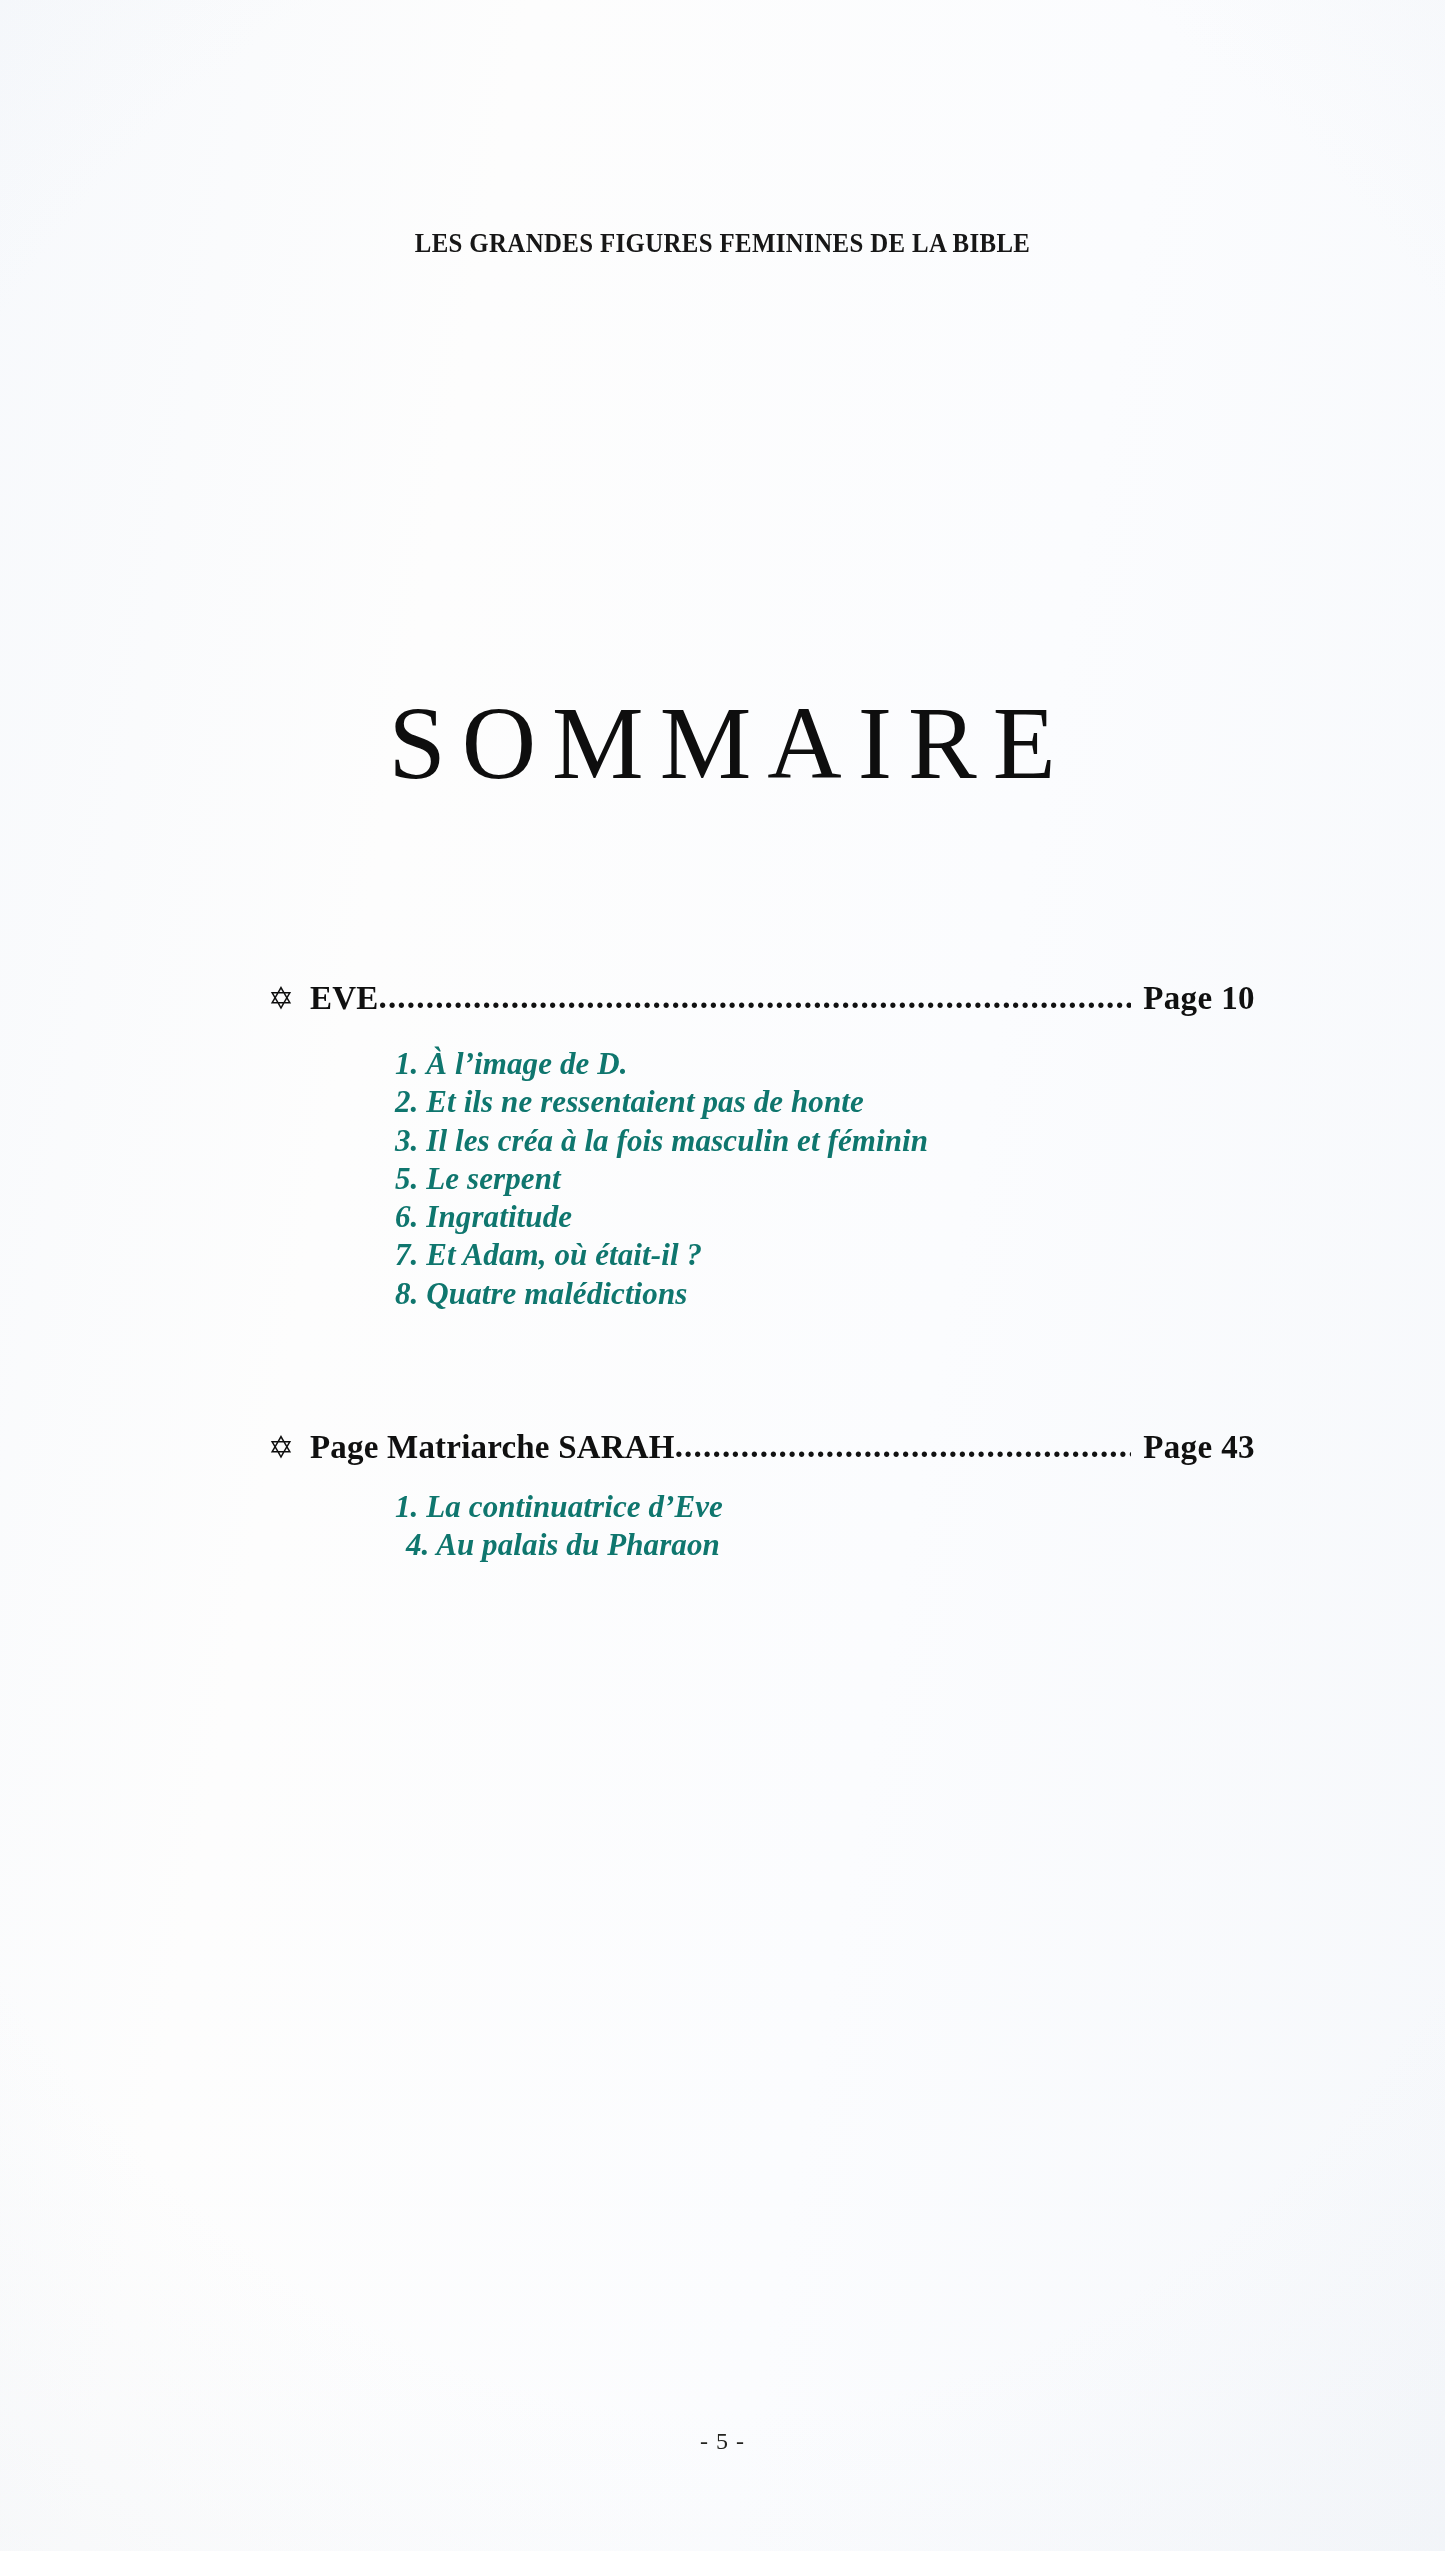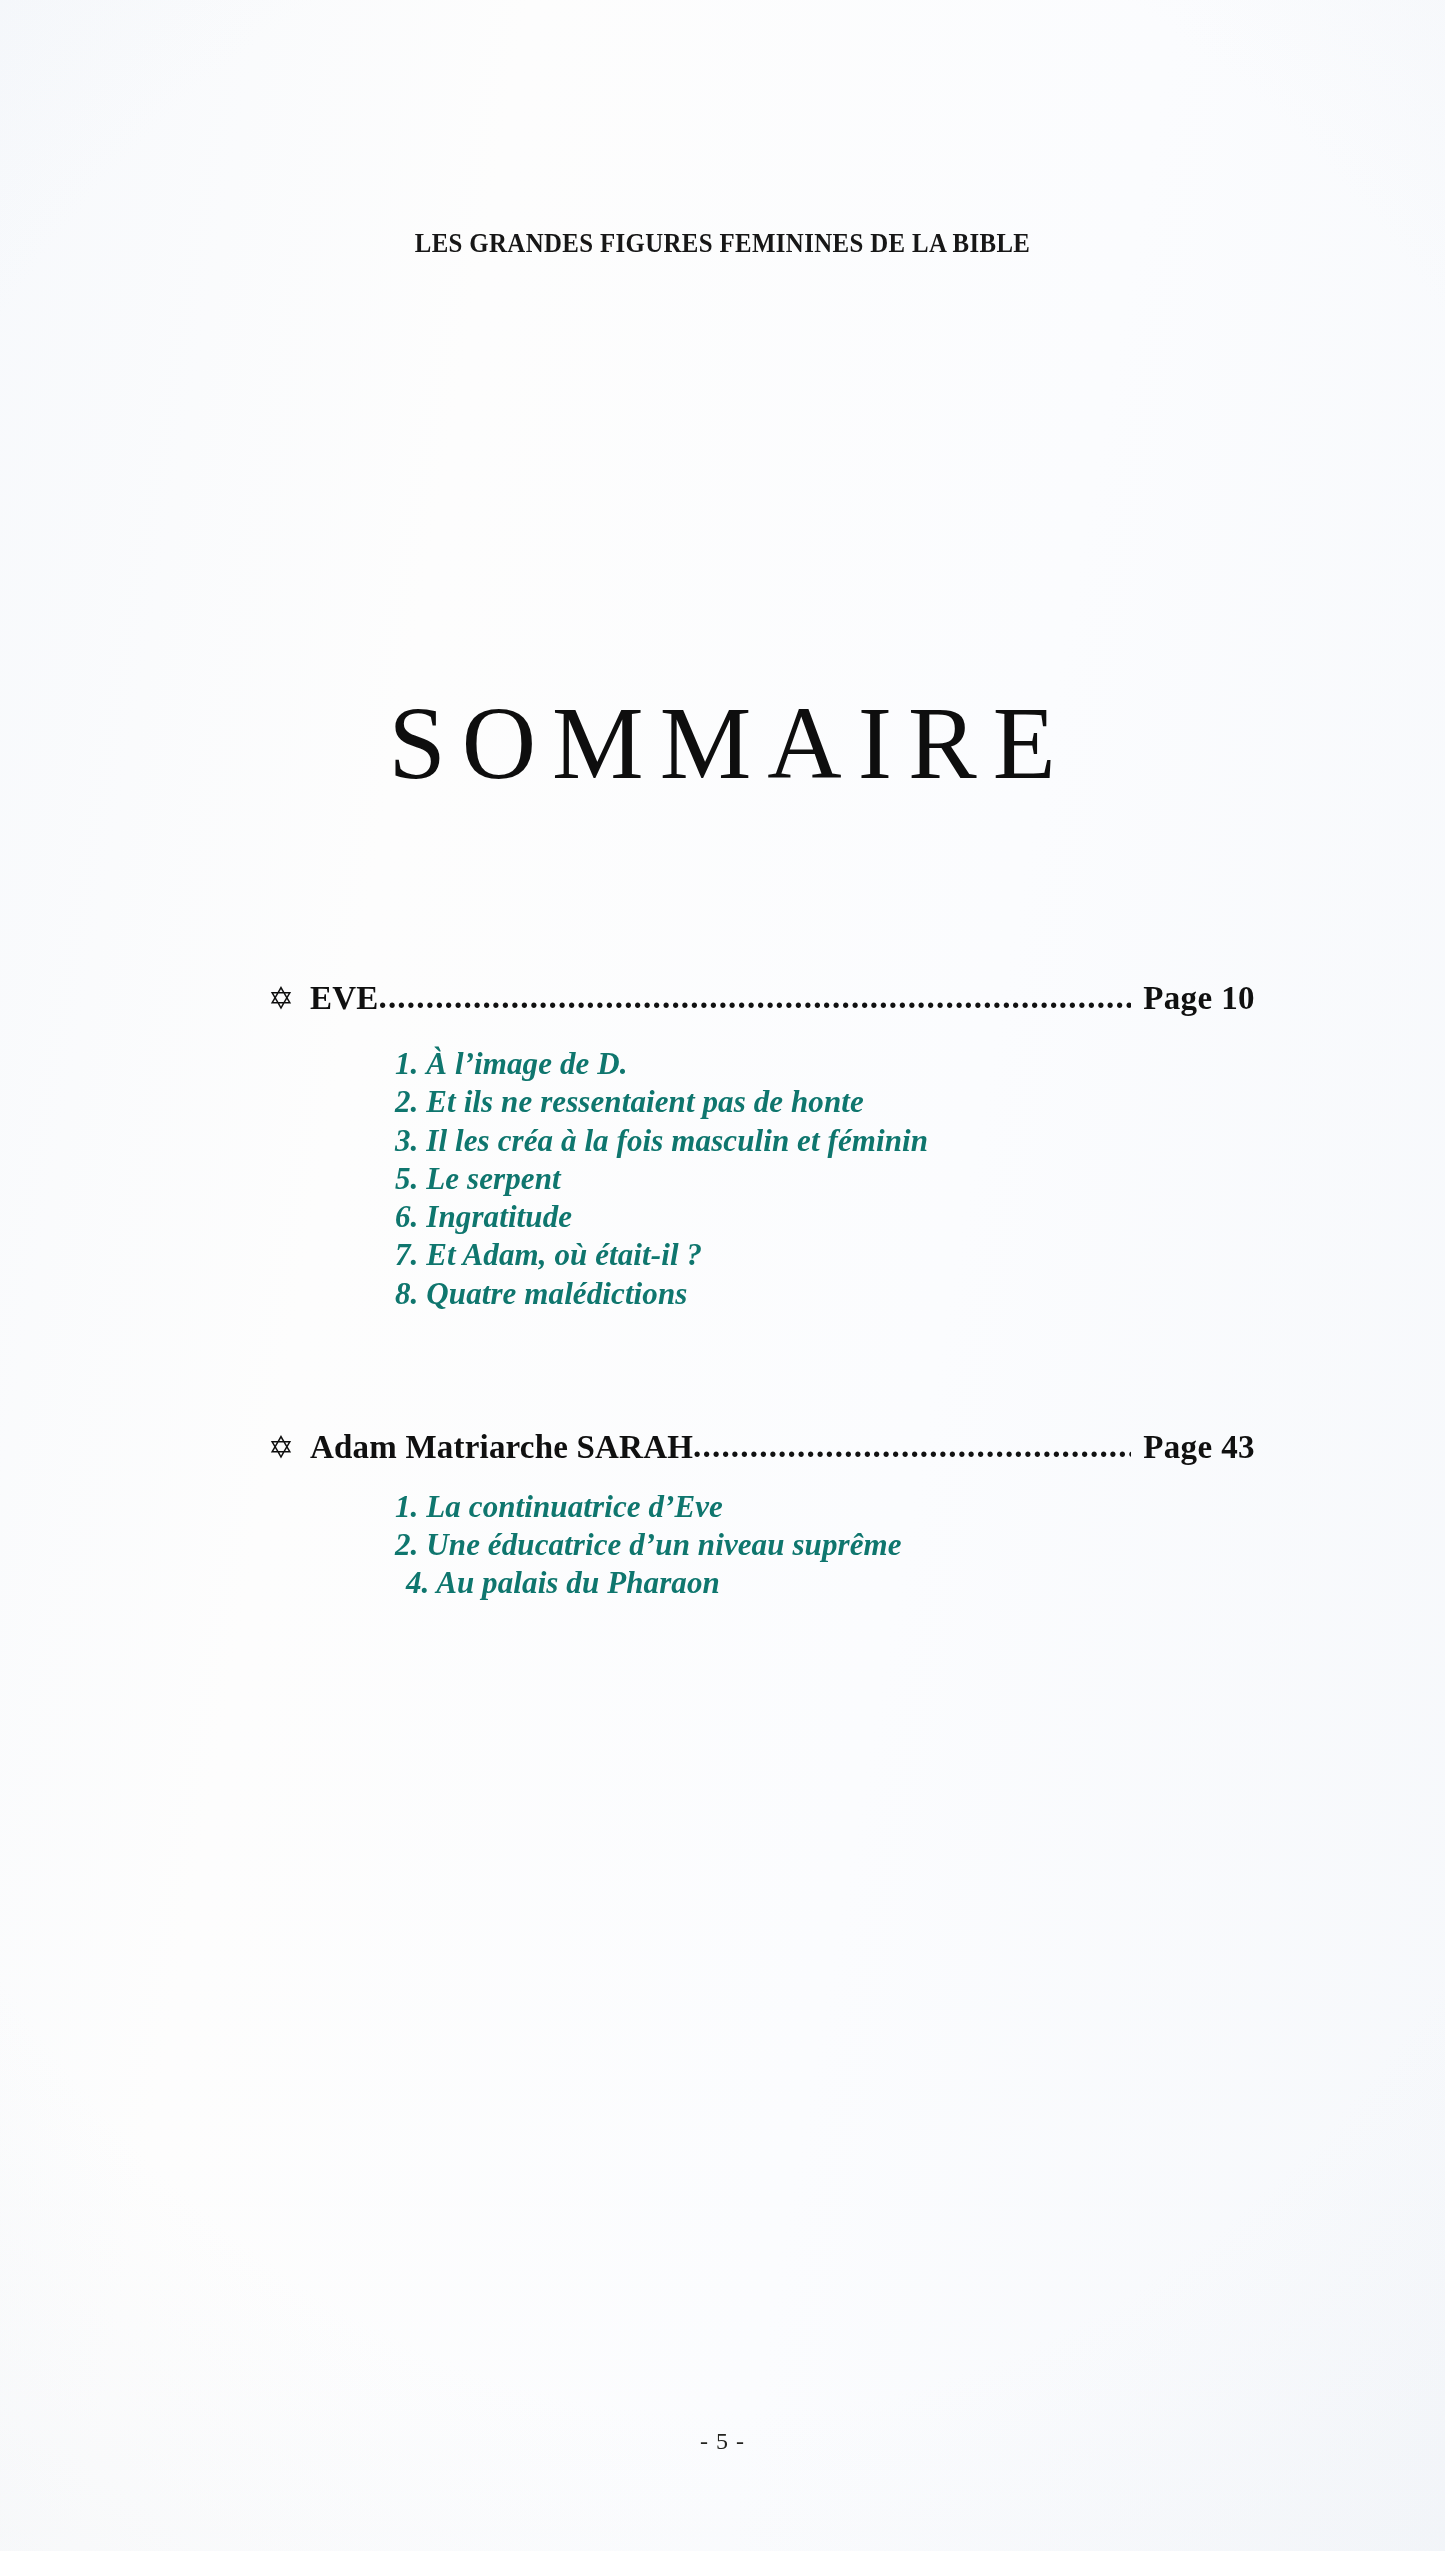--- a/index.html
+++ b/index.html
@@ -220,35 +220,31 @@
         <li>
           <span class="sub-num">8.</span>
           <span class="sub-text">Quatre malédictions</span>
         </li>
       </ol>
     </section>
 
     <section class="chapter sarah">
       <div class="chapter-line">
         <span class="star-icon">✡</span>
-        <span class="chapter-title">Adam Matriarche SARAH</span>
+        <span class="chapter-title">Page Matriarche SARAH</span>
         <span class="leader">..............................................................................................</span>
         <span class="chapter-page">Page 43</span>
       </div>
 
       <ol class="subitems">
         <li>
           <span class="sub-num">1.</span>
           <span class="sub-text">La continuatrice d’Eve</span>
         </li>
         <li>
-          <span class="sub-num">2.</span>
-          <span class="sub-text">Une éducatrice d’un niveau suprême</span>
-        </li>
-        <li>
           <span class="sub-num">4.</span>
           <span class="sub-text">Au palais du Pharaon</span>
         </li>
       </ol>
     </section>
 
   </div>
 
   <div class="folio">- 5 -</div>
 

